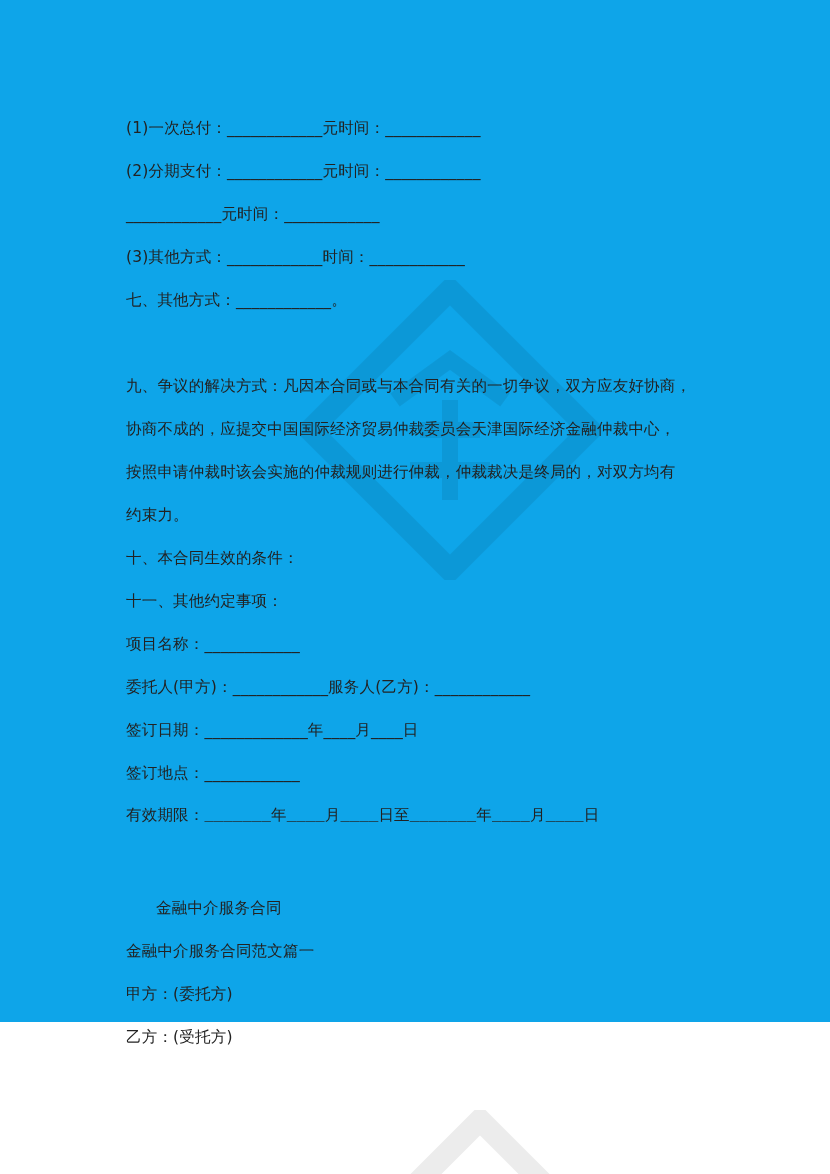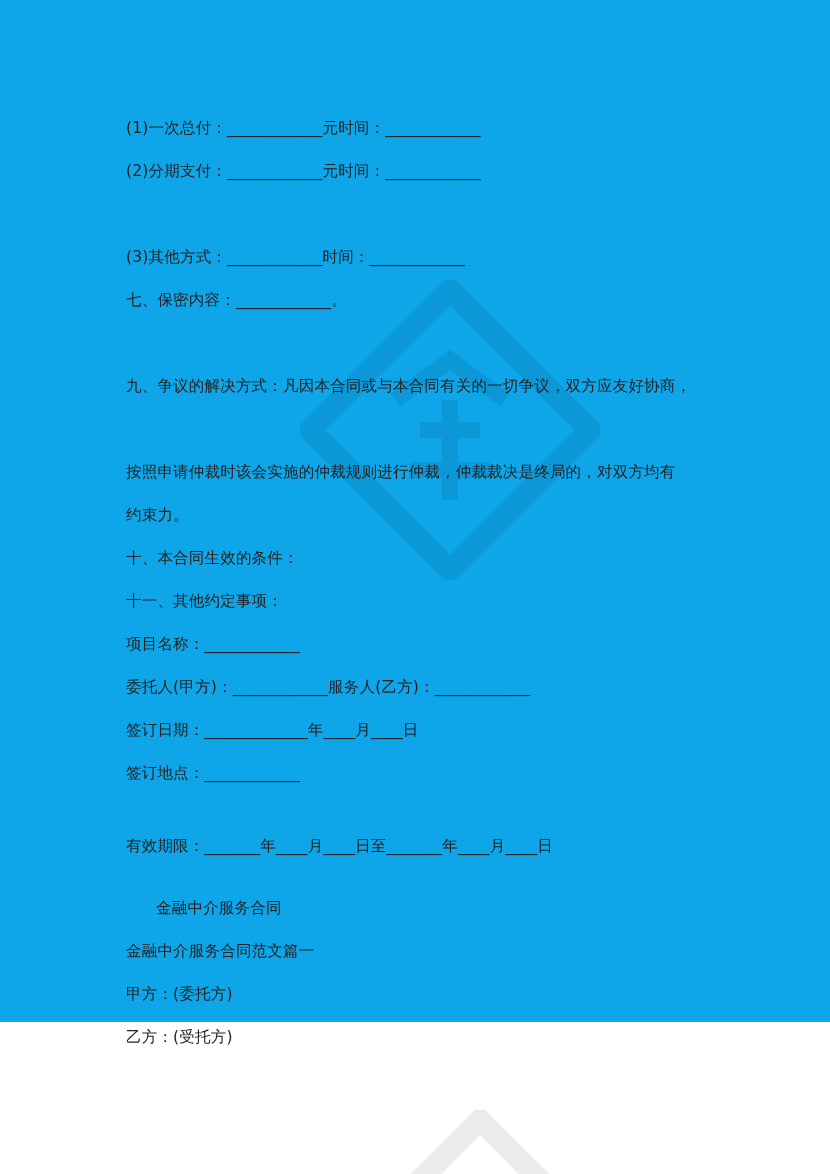--- a/index.html
+++ b/index.html
@@ -47,31 +47,33 @@
     <polygon points="150,10 290,150 150,290 10,150" fill="none" stroke="#000" stroke-width="22"></polygon>
     <path d="M95 120 L150 80 L205 120 M120 150 L180 150 M150 120 L150 220 M110 190 L190 190" stroke="#000" stroke-width="16" fill="none"></path>
   </svg>
   <svg class="watermark wm2" viewBox="0 0 300 300">
     <polygon points="150,10 290,150 150,290 10,150" fill="none" stroke="#000" stroke-width="22"></polygon>
     <path d="M95 120 L150 80 L205 120 M120 150 L180 150 M150 120 L150 220" stroke="#000" stroke-width="16" fill="none"></path>
   </svg>
 
   <div class="line" style="top:118px;">(1)一次总付：____________元时间：____________</div>
   <div class="line" style="top:161px;">(2)分期支付：____________元时间：____________</div>
+  <div class="line" style="top:204px;">____________元时间：____________</div>
   <div class="line" style="top:247px;">(3)其他方式：____________时间：____________</div>
-  <div class="line" style="top:290px;">七、保密内容：____________。</div>
+  <div class="line" style="top:290px;">七、其他方式：____________。</div>
   <div class="line" style="top:376px;text-align:right;">九、争议的解决方式：凡因本合同或与本合同有关的一切争议，双方应友好协商，</div>
+  <div class="line" style="top:419px;">协商不成的，应提交中国国际经济贸易仲裁委员会天津国际经济金融仲裁中心，</div>
   <div class="line" style="top:462px;">按照申请仲裁时该会实施的仲裁规则进行仲裁，仲裁裁决是终局的，对双方均有</div>
   <div class="line" style="top:505px;">约束力。</div>
   <div class="line" style="top:548px;">十、本合同生效的条件：</div>
   <div class="line" style="top:591px;">十一、其他约定事项：</div>
   <div class="line" style="top:634px;">项目名称：____________</div>
   <div class="line" style="top:677px;">委托人(甲方)：____________服务人(乙方)：____________</div>
   <div class="line" style="top:720px;">签订日期：_____________年____月____日</div>
   <div class="line" style="top:763px;">签订地点：____________</div>
-  <div class="line" style="top:836px;">有效期限：_______年____月____日至_______年____月____日</div>
+  <div class="line" style="top:806px;font-family:Liberation Mono, monospace;">有效期限：_______年____月____日至_______年____月____日</div>
 
   <div class="line indent" style="top:898px;">金融中介服务合同</div>
   <div class="line" style="top:941px;">金融中介服务合同范文篇一</div>
   <div class="line" style="top:984px;">甲方：(委托方)</div>
   <div class="line" style="top:1027px;">乙方：(受托方)</div>
 
 </div>
 
 </body></html>

